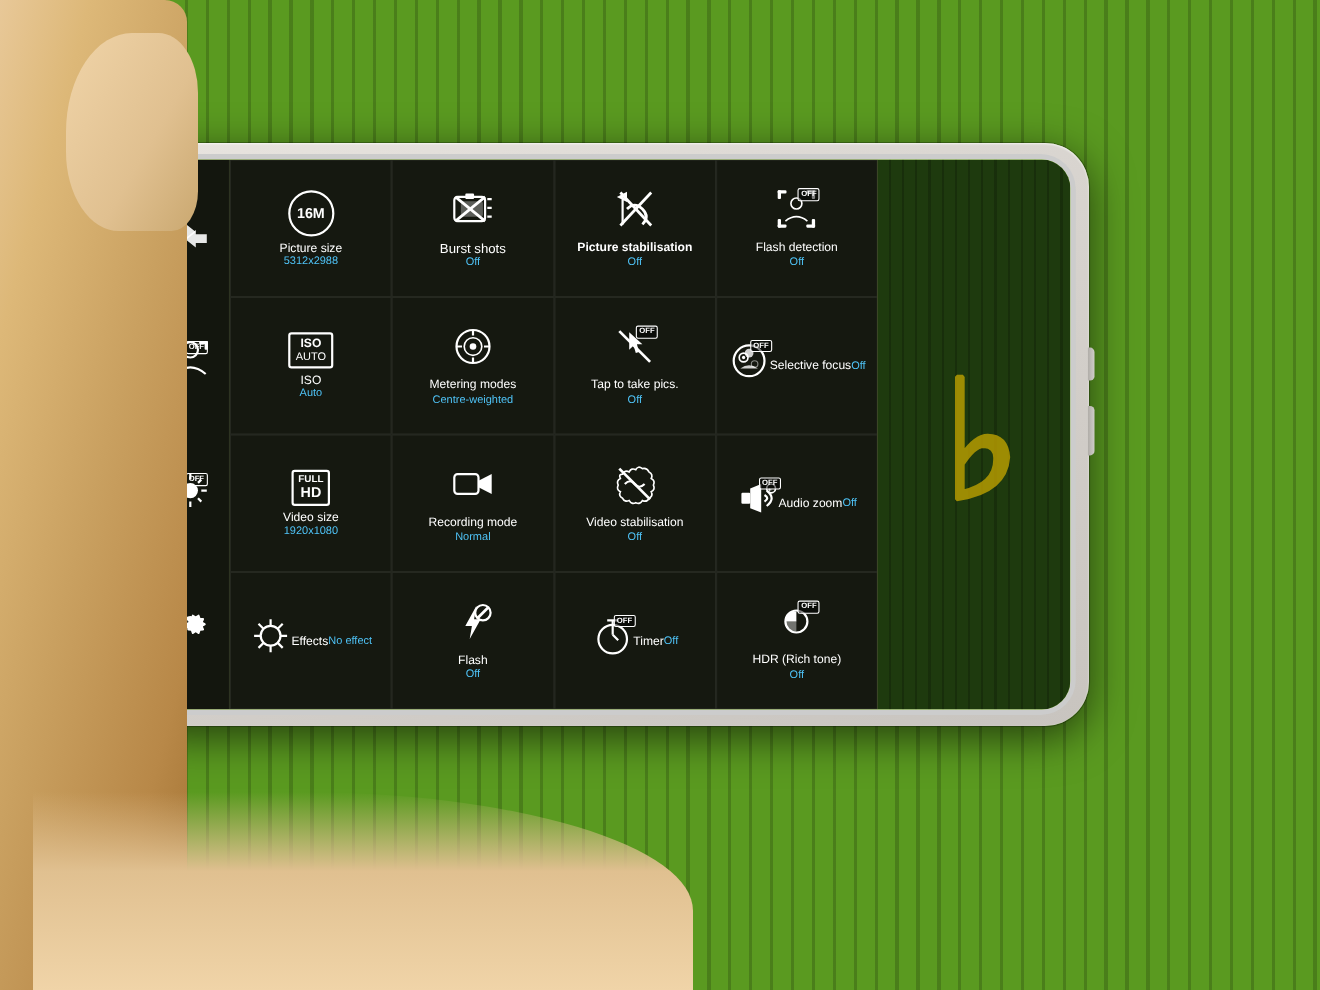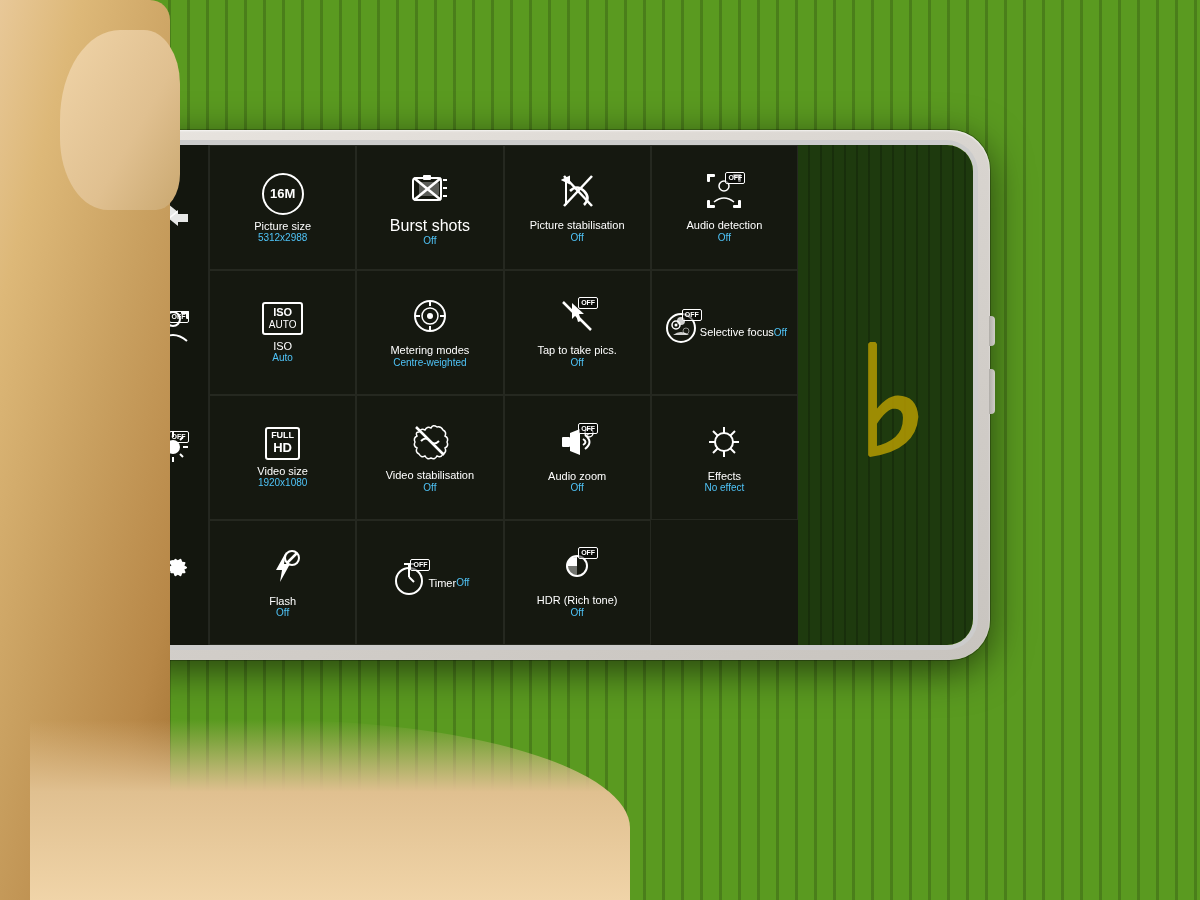--- a/index.html
+++ b/index.html
@@ -120,54 +120,54 @@
                 <rect x="8" y="12" width="20" height="14" rx="2" fill="white" opacity="0.3"></rect>
                 <rect x="12" y="5" width="8" height="5" rx="1" fill="white"></rect>
                 <line x1="32" y1="10" x2="36" y2="10" stroke="white" stroke-width="2"></line>
                 <line x1="32" y1="18" x2="36" y2="18" stroke="white" stroke-width="2"></line>
                 <line x1="32" y1="26" x2="36" y2="26" stroke="white" stroke-width="2"></line>
 
                 <line x1="3" y1="8" x2="30" y2="30" stroke="white" stroke-width="2.5"></line>
                 <line x1="30" y1="8" x2="3" y2="30" stroke="white" stroke-width="2.5"></line>
               </svg>
             </div>
-            <span style="color:white;font-size:16px;font-weight:500;">Burst shots</span>
+            <span style="color:white;font-size:12px;font-weight:500;">Burst shots</span>
             <span style="color:#4fc3f7;font-size:10px;">Off</span>
           </div>
 
           <div style="display:flex;flex-direction:column;align-items:center;justify-content:center;border:1px solid rgba(255,255,255,0.07);padding:8px 4px;cursor:pointer;">
             <div style="margin-bottom:5px;">
               <svg width="38" height="38" viewBox="0 0 38 38" fill="white">
                 <path d="M8 5 L8 33 M5 8 L11 5 L11 11 Z" stroke="white" stroke-width="2" fill="none"></path>
                 <path d="M12 19 Q19 12 26 19 Q33 26 26 33" stroke="white" stroke-width="2.5" fill="none"></path>
                 <line x1="6" y1="4" x2="34" y2="34" stroke="white" stroke-width="2.5"></line>
                 <line x1="34" y1="4" x2="6" y2="34" stroke="white" stroke-width="2.5"></line>
               </svg>
             </div>
-            <span style="color:white;font-size:11px;font-weight:400;text-align:left;line-height:1.2;">Picture stabilisation</span>
+            <span style="color:white;font-size:11px;font-weight:700;text-align:left;line-height:1.2;">Picture stabilisation</span>
             <span style="color:#4fc3f7;font-size:10px;">Off</span>
           </div>
 
           <div style="display:flex;flex-direction:column;align-items:center;justify-content:center;border:1px solid rgba(255,255,255,0.07);padding:8px 4px;cursor:pointer;">
             <div style="margin-bottom:5px;position:relative;">
               <svg width="38" height="38" viewBox="0 0 38 38" fill="white">
                 <rect x="2" y="2" width="8" height="3" rx="1"></rect>
                 <rect x="2" y="2" width="3" height="8" rx="1"></rect>
                 <rect x="28" y="2" width="8" height="3" rx="1"></rect>
                 <rect x="33" y="2" width="3" height="8" rx="1"></rect>
                 <rect x="2" y="33" width="8" height="3" rx="1"></rect>
                 <rect x="2" y="28" width="3" height="8" rx="1"></rect>
                 <rect x="28" y="33" width="8" height="3" rx="1"></rect>
                 <rect x="33" y="28" width="3" height="8" rx="1"></rect>
                 <circle cx="19" cy="14" r="5" fill="none" stroke="white" stroke-width="1.5"></circle>
                 <path d="M9 30 Q19 22 29 30" fill="none" stroke="white" stroke-width="1.5"></path>
               </svg>
               <div style="position:absolute;top:0;right:-2px;font-size:7px;color:white;border:1px solid white;padding:0 2px;border-radius:2px;font-weight:bold;line-height:1.4;background:rgba(0,0,0,0.5);">OFF</div>
             </div>
-            <span style="color:white;font-size:11px;font-weight:500;text-align:center;line-height:1.2;">Audio detection</span>
+            <span style="color:white;font-size:11px;font-weight:500;text-align:center;line-height:1.2;">Flash detection</span>
             <span style="color:#4fc3f7;font-size:10px;">Off</span>
           </div>
 
           <div style="display:flex;flex-direction:column;align-items:center;justify-content:center;border:1px solid rgba(255,255,255,0.07);padding:8px 4px;cursor:pointer;">
             <div style="border:2px solid white;border-radius:3px;padding:2px 5px;margin-bottom:5px;text-align:center;">
               <span style="display:block;color:white;font-size:11px;font-weight:bold;line-height:1.2;">ISO</span>
               <span style="display:block;color:white;font-size:10px;line-height:1.2;">AUTO</span>
             </div>
             <span style="color:white;font-size:11px;font-weight:500;">ISO</span>
             <span style="color:#4fc3f7;font-size:10px;">Auto</span>
@@ -220,49 +220,59 @@
 
           <div style="display:flex;flex-direction:column;align-items:center;justify-content:center;border:1px solid rgba(255,255,255,0.07);padding:26px 4px;cursor:pointer;">
             <div style="border:2px solid white;border-radius:3px;padding:2px 4px;margin-bottom:5px;text-align:center;">
               <span style="display:block;color:white;font-size:9px;font-weight:bold;line-height:1.1;">FULL</span>
               <span style="display:block;color:white;font-size:13px;font-weight:bold;line-height:1.1;">HD</span>
             </div>
             <span style="color:white;font-size:11px;font-weight:500;">Video size</span>
             <span style="color:#4fc3f7;font-size:10px;">1920x1080</span>
           </div>
 
+          <div style="display:flex;flex-direction:column;align-items:center;justify-content:center;border:1px solid rgba(255,255,255,0.07);padding:8px 4px;cursor:pointer;">
+            <div style="margin-bottom:5px;">
+              <svg width="38" height="38" viewBox="0 0 38 38" fill="white">
+                <rect x="2" y="10" width="22" height="18" rx="3" fill="none" stroke="white" stroke-width="2"></rect>
+                <path d="M24 16 L36 10 L36 28 L24 22 Z" fill="white"></path>
+              </svg>
+            </div>
+            <span style="color:white;font-size:11px;font-weight:500;text-align:center;line-height:1.2;">Recording mode</span>
+            <span style="color:#4fc3f7;font-size:10px;">Normal</span>
+          </div>
 
           <div style="display:flex;flex-direction:column;align-items:center;justify-content:center;border:1px solid rgba(255,255,255,0.07);padding:8px 4px;cursor:pointer;">
             <div style="margin-bottom:5px;">
               <svg width="38" height="38" viewBox="0 0 38 38" fill="white">
                 <path d="M8 10 Q10 6 14 8 Q16 4 20 6 Q22 2 26 5 Q30 4 32 8 Q36 10 34 14 Q38 16 36 20 Q38 24 34 26 Q36 30 32 32 Q30 36 26 34 Q24 38 20 36 Q16 38 14 34 Q10 36 8 32 Q4 30 6 26 Q2 24 4 20 Q2 16 6 14 Q4 10 8 10 Z" fill="none" stroke="white" stroke-width="1.5"></path>
                 <path d="M10 19 Q15 14 19 19 Q23 24 28 19" fill="none" stroke="white" stroke-width="2"></path>
                 <line x1="5" y1="5" x2="33" y2="33" stroke="white" stroke-width="2.5"></line>
               </svg>
             </div>
             <span style="color:white;font-size:11px;font-weight:500;text-align:center;line-height:1.2;">Video stabilisation</span>
             <span style="color:#4fc3f7;font-size:10px;">Off</span>
           </div>
 
-          <div style="display:flex;flex-direction:column;align-items:center;justify-content:center;border:1px solid rgba(255,255,255,0.07);padding:8px 4px;cursor:pointer;">
+          <div style="display:flex;flex-direction:row;align-items:center;justify-content:center;border:1px solid rgba(255,255,255,0.07);padding:8px 4px;cursor:pointer;">
             <div style="margin-bottom:5px;position:relative;">
               <svg width="38" height="38" viewBox="0 0 38 38" fill="white">
                 <rect x="4" y="14" width="8" height="10" rx="1" fill="white"></rect>
                 <path d="M12 10 L22 6 L22 32 L12 28 Z" fill="white"></path>
                 <path d="M25 16 Q30 19 25 22" fill="none" stroke="white" stroke-width="2"></path>
                 <path d="M27 12 Q36 19 27 26" fill="none" stroke="white" stroke-width="2"></path>
                 <circle cx="31" cy="10" r="4" fill="none" stroke="white" stroke-width="1.5"></circle>
                 <text x="28" y="13" font-size="6" fill="white" font-weight="bold">+</text>
               </svg>
               <div style="position:absolute;top:0;right:-2px;font-size:7px;color:white;border:1px solid white;padding:0 2px;border-radius:2px;font-weight:bold;line-height:1.4;background:rgba(0,0,0,0.5);">OFF</div>
             </div>
             <span style="color:white;font-size:11px;font-weight:500;">Audio zoom</span>
             <span style="color:#4fc3f7;font-size:10px;">Off</span>
           </div>
-        <div style="display: flex; flex-direction: column; align-items: center; justify-content: center; border: 1px solid rgba(255, 255, 255, 0.07); padding: 8px 4px; cursor: pointer;">
+        <div style="display: flex; flex-direction: row; align-items: center; justify-content: center; border: 1px solid rgba(255, 255, 255, 0.07); padding: 8px 4px; cursor: pointer;">
   <div style="margin-bottom:5px;">
     <svg width="38" height="38" viewBox="0 0 38 38" fill="white">
       <circle cx="19" cy="19" r="9" fill="none" stroke="white" stroke-width="2"></circle>
       <line x1="19" y1="4" x2="19" y2="10" stroke="white" stroke-width="2"></line>
       <line x1="19" y1="28" x2="19" y2="34" stroke="white" stroke-width="2"></line>
       <line x1="4" y1="19" x2="10" y2="19" stroke="white" stroke-width="2"></line>
       <line x1="28" y1="19" x2="34" y2="19" stroke="white" stroke-width="2"></line>
       <line x1="8" y1="8" x2="13" y2="13" stroke="white" stroke-width="2"></line>
       <line x1="25" y1="25" x2="30" y2="30" stroke="white" stroke-width="2"></line>
       <line x1="30" y1="8" x2="25" y2="13" stroke="white" stroke-width="2"></line>

